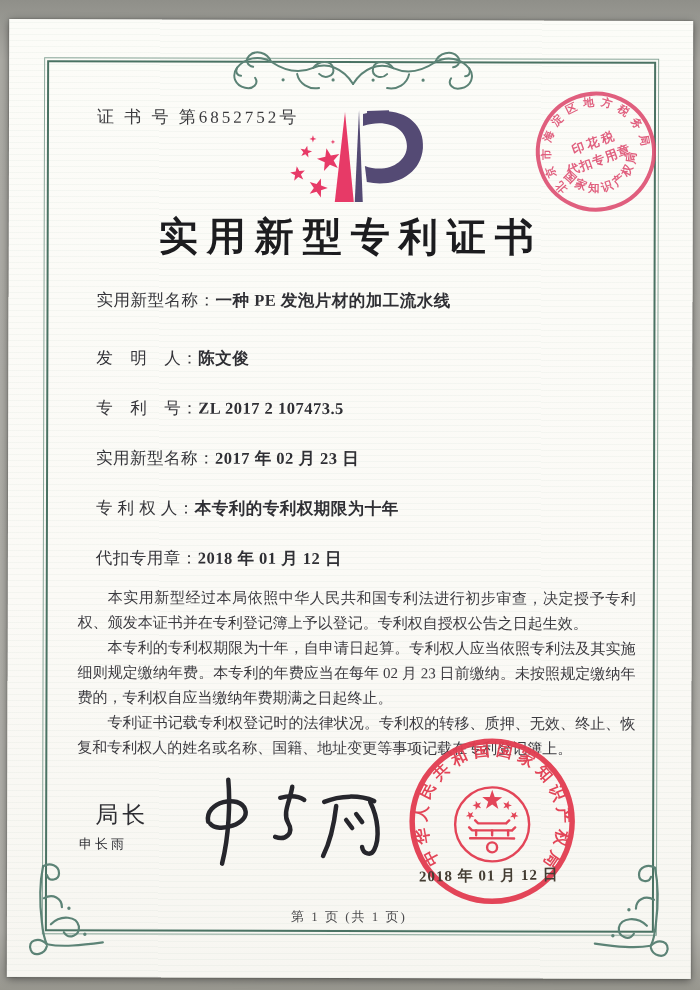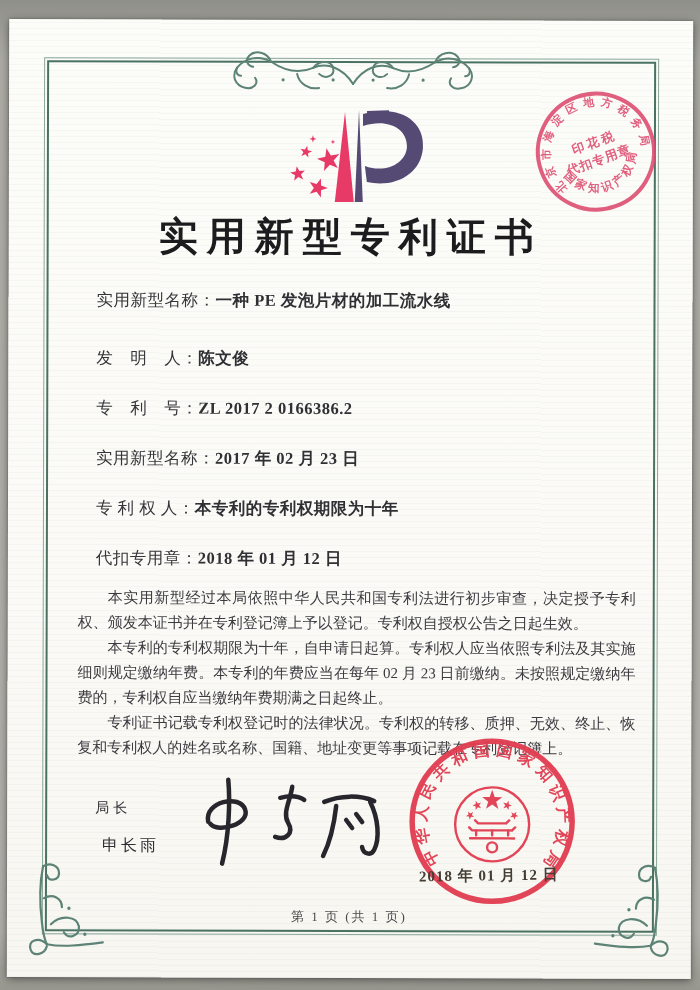--- a/index.html
+++ b/index.html
@@ -22,22 +22,22 @@
   .cert-no{left:88px;top:86px;font-size:17px;letter-spacing:3px;color:#3b3b3e;}
   .title{left:0;right:0;top:190px;margin:0;text-align:center;font-size:39px;font-weight:700;
          letter-spacing:9px;color:#1c1c1f;}
   .fields{left:88px;top:272px;right:76px;color:#35353a;font-size:16.5px;}
   .field-row{line-height:18px;margin-bottom:32px;letter-spacing:0.5px;}
   .field-row:first-child{margin-bottom:40px;}
   .f-label{color:#35353a;}
   .f-value{color:#2f2f34;font-weight:bold;}
   .body-text{left:70px;right:56px;top:566px;color:#3c3b40;font-size:15px;line-height:25px;text-align:justify;}
   .body-text p{margin:0;text-indent:2em;}
-  .signer-title{left:88px;top:780px;font-size:14px;letter-spacing:4px;color:#2e2e33;}
-  .signer-name{left:95px;top:816px;font-size:16px;letter-spacing:3px;color:#2e2e33;}
+  .signer-title{left:88px;top:780px;font-size:23px;letter-spacing:4px;color:#2e2e33;}
+  .signer-name{left:72px;top:816px;font-size:13px;letter-spacing:3px;color:#2e2e33;}
   .signature{left:185px;top:754px;width:210px;height:100px;}
   .tax-stamp{left:512px;top:56px;width:150px;height:150px;opacity:0.88;}
   .office-seal{left:390px;top:706px;width:190px;height:190px;opacity:0.95;}
   .seal-date{left:412px;top:846px;font-size:15px;font-weight:700;letter-spacing:1px;color:#443d33;transform:rotate(-1deg);}
   .footer{left:0;right:0;top:888px;text-align:center;font-size:13px;letter-spacing:2px;color:#4a4a4c;}
   .top-flourish{left:224px;top:26px;width:240px;height:64px;}
   .corner-bl{left:12px;top:843px;width:96px;height:102px;}
   .corner-br{right:12px;top:843px;width:96px;height:102px;transform:scaleX(-1);}
   svg{display:block;}
 </style>
@@ -83,20 +83,21 @@
       <path d="M28,82 C44,85 62,83 84,80"></path>
       <path d="M28,82 C20,74 8,78 12,88 C15,95 26,92 28,84"></path>
       <path d="M24,4 C31,0 40,3 40,11 C40,18 30,20 28,13"></path>
       <path d="M32,62 C42,52 58,54 60,64 C61,73 50,78 45,70"></path>
       <path d="M25,36 C34,31 43,36 43,45"></path>
       <circle cx="50" cy="46" r="1.7" fill="#5c8376" stroke="none"></circle>
       <circle cx="66" cy="72" r="1.7" fill="#5c8376" stroke="none"></circle>
     </g>
   </svg>
 
+  <div class="cert-no abs">证 书 号 第6852752号</div>
 
   <svg class="abs" style="left:274px;top:84px;width:150px;height:100px;" viewBox="0 0 150 100">
     <defs>
       <path id="star5" d="M0,-10 L2.35,-3.24 L9.51,-3.09 L3.8,1.24 L5.88,8.09 L0,4 L-5.88,8.09 L-3.8,1.24 L-9.51,-3.09 L-2.35,-3.24 Z"></path>
       <path id="sparkle4" d="M0,-4 L1,-1 L4,0 L1,1 L0,4 L-1,1 L-4,0 L-1,-1 Z"></path>
     </defs>
     <g fill="#e73a67">
       <use href="#star5" transform="translate(46,56) scale(1.2) rotate(-12)"></use>
       <use href="#star5" transform="translate(23,48) scale(0.62) rotate(12)"></use>
       <use href="#star5" transform="translate(15,70) scale(0.78) rotate(-8)"></use>
@@ -124,21 +125,21 @@
       <text x="75" y="70" font-size="12.5" font-weight="bold" text-anchor="middle" font-family="'Liberation Serif','DejaVu Serif',serif">印 花 税</text>
       <text x="75" y="88" font-size="12.5" font-weight="bold" text-anchor="middle" letter-spacing="1" font-family="'Liberation Serif','DejaVu Serif',serif">代扣专用章</text>
     </g>
   </svg>
 
   <h1 class="title abs">实用新型专利证书</h1>
 
   <div class="fields abs">
     <div class="field-row"><span class="f-label">实用新型名称：</span><span class="f-value">一种 PE 发泡片材的加工流水线</span></div>
     <div class="field-row"><span class="f-label">发　明　人：</span><span class="f-value">陈文俊</span></div>
-    <div class="field-row"><span class="f-label">专　利　号：</span><span class="f-value">ZL 2017 2 0166386.2</span></div>
+    <div class="field-row"><span class="f-label">专　利　号：</span><span class="f-value">ZL 2017 2 107473.5</span></div>
     <div class="field-row"><span class="f-label">实用新型名称：</span><span class="f-value">2017 年 02 月 23 日</span></div>
     <div class="field-row"><span class="f-label">专 利 权 人：</span><span class="f-value">本专利的专利权期限为十年</span></div>
     <div class="field-row"><span class="f-label">代扣专用章：</span><span class="f-value">2018 年 01 月 12 日</span></div>
   </div>
 
   <div class="body-text abs">
     <p>本实用新型经过本局依照中华人民共和国专利法进行初步审查，决定授予专利权、颁发本证书并在专利登记簿上予以登记。专利权自授权公告之日起生效。</p>
     <p>本专利的专利权期限为十年，自申请日起算。专利权人应当依照专利法及其实施细则规定缴纳年费。本专利的年费应当在每年 02 月 23 日前缴纳。未按照规定缴纳年费的，专利权自应当缴纳年费期满之日起终止。</p>
     <p>专利证书记载专利权登记时的法律状况。专利权的转移、质押、无效、终止、恢复和专利权人的姓名或名称、国籍、地址变更等事项记载在专利登记簿上。</p>
   </div>

